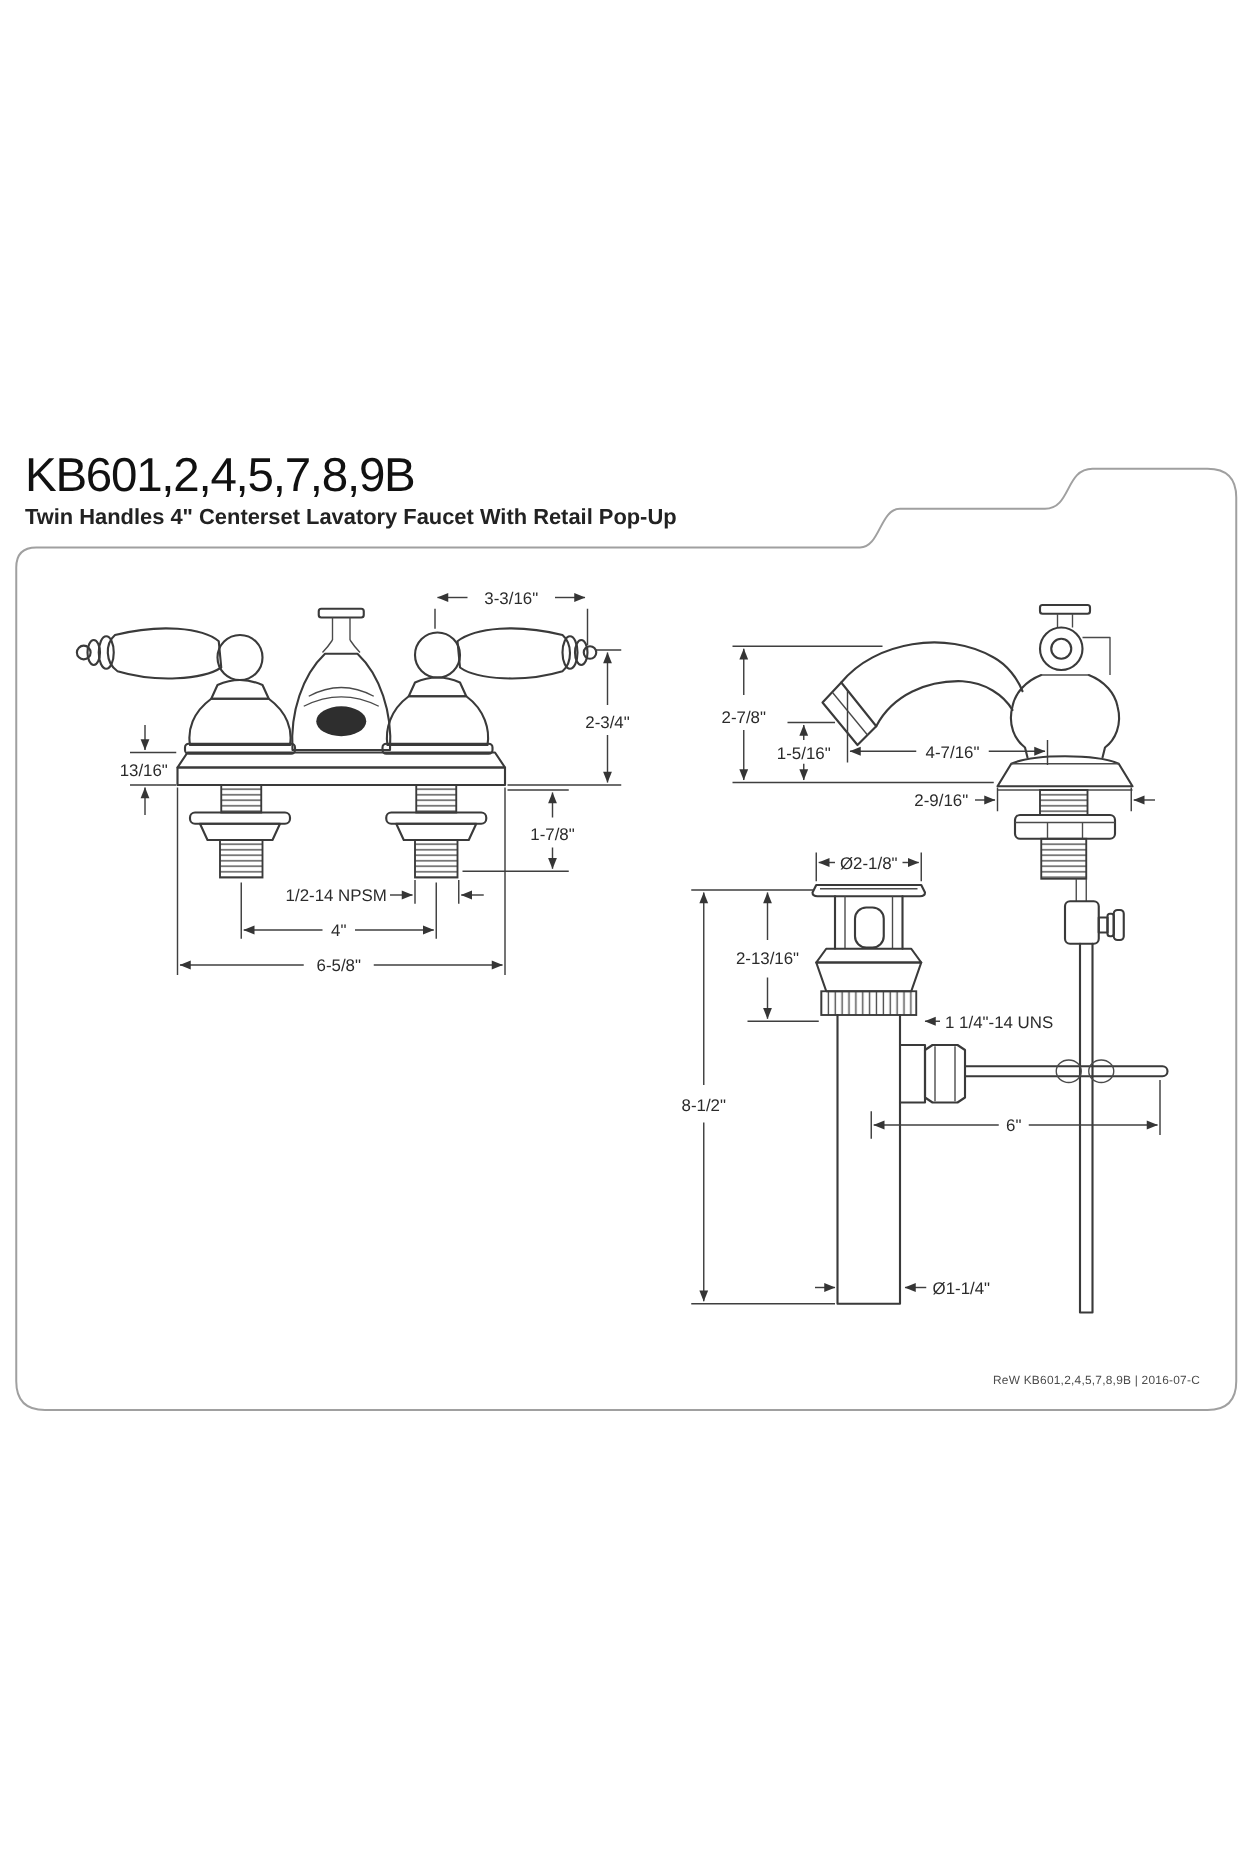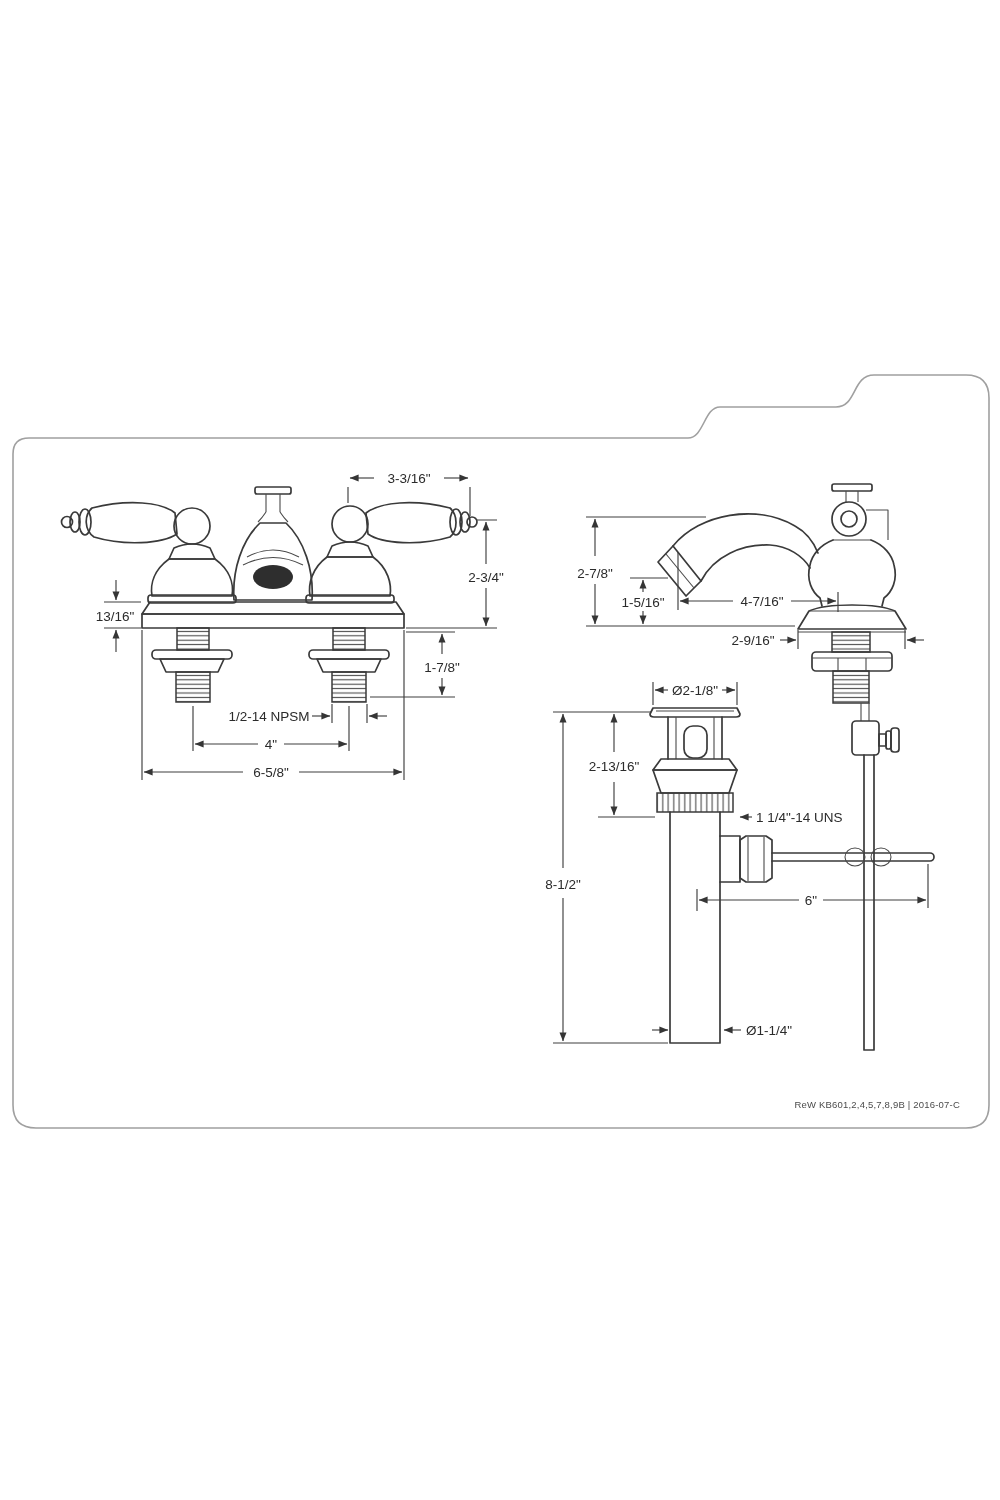--- a/index.html
+++ b/index.html
@@ -17,20 +17,24 @@
   .frame{fill:none;stroke:#a0a0a0;stroke-width:1.6;}
   .dark{fill:#2e2e2e;stroke:none;}
   .threadfill{fill:url(#thr);stroke:#3a3a3a;stroke-width:1.5;}
   .knurlfill{fill:url(#knl);stroke:#3a3a3a;stroke-width:1.5;}
 </style>
 </head>
 <body>
 
 <div class="sheet">
 
+  <div class="titleblock">
+    <div class="title">KB601,2,4,5,7,8,9B</div>
+    <div class="subtitle">Twin Handles 4" Centerset Lavatory Faucet With Retail Pop-Up</div>
+  </div>
 
   <svg width="1000" height="1500" viewBox="0 0 1000 1500">
     <defs>
       <pattern id="thr" width="6" height="4.4" patternUnits="userSpaceOnUse">
         <path d="M0 2.2 H6" stroke="#4a4a4a" stroke-width="1.1"></path>
       </pattern>
       <pattern id="knl" width="5.5" height="6" patternUnits="userSpaceOnUse">
         <path d="M2.7 0 V6" stroke="#4a4a4a" stroke-width="1.1"></path>
       </pattern>
       <marker id="arw" viewBox="0 0 10 10" refX="9.3" refY="5" markerWidth="8.5" markerHeight="8.5" orient="auto-start-reverse">

